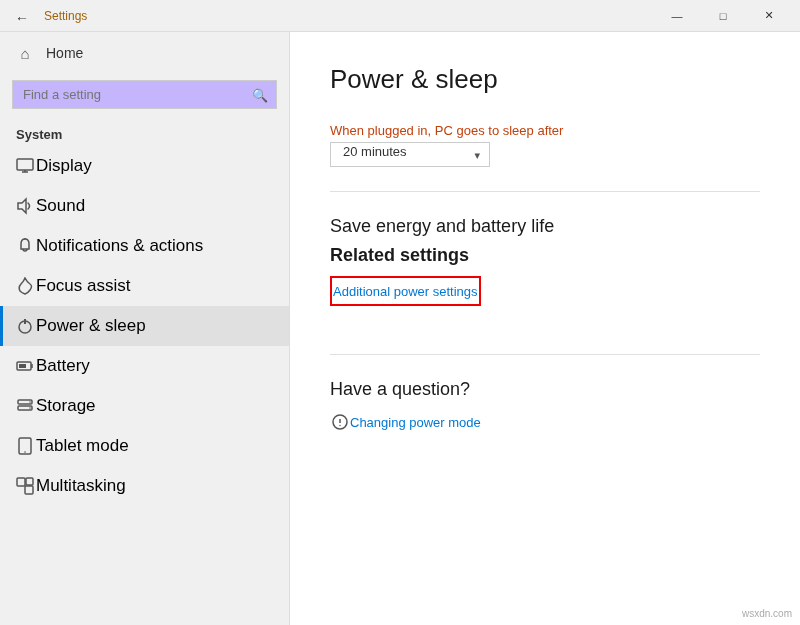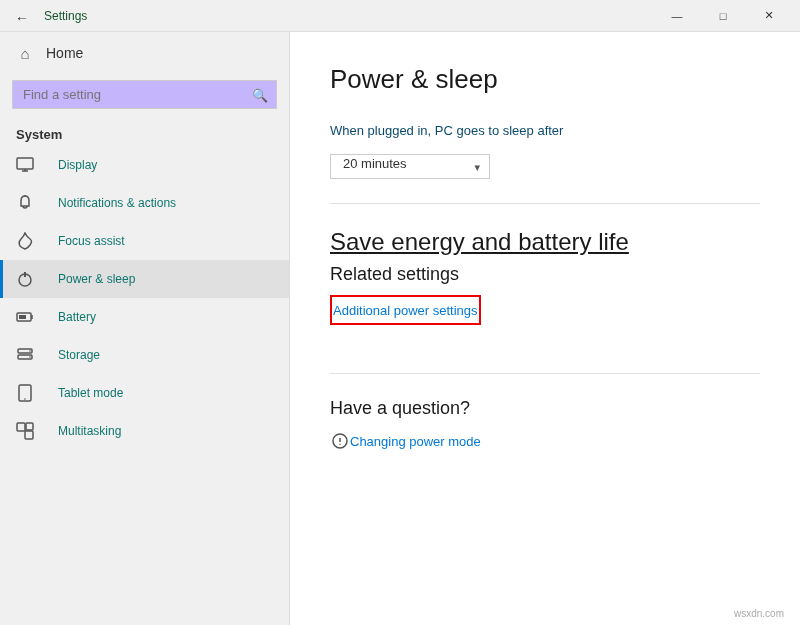--- a/index.html
+++ b/index.html
@@ -29,21 +29,21 @@
       display: flex;
       align-items: center;
       justify-content: center;
       cursor: pointer;
       color: #333;
       font-size: 14px;
       margin-right: 8px;
     }
     .title-bar-title {
       font-size: 12px;
-      color: #14532d;
+      color: #a16207;
       flex: 1;
     }
     .title-bar-controls {
       display: flex;
       gap: 0;
     }
     .title-bar-btn {
       width: 46px;
       height: 32px;
       display: flex;
@@ -111,23 +111,23 @@
       font-size: 13px;
       font-weight: 600;
       color: #333;
     }
 
     .sidebar-item {
       display: flex;
       align-items: center;
       padding: 10px 16px;
       cursor: pointer;
-      font-size: 12px;
-      color: #0f766e;
-      gap: 24px;
+      font-size: 17px;
+      color: #000000;
+      gap: 2px;
     }
     .sidebar-item.active {
       background: #e0e0e0;
       border-left: 3px solid #0078d4;
       padding-left: 13px;
     }
 
     .sidebar-icon {
       width: 18px;
       height: 18px;
@@ -153,22 +153,22 @@
       color: #1a1a1a;
       margin-bottom: 28px;
     }
 
     .setting-row {
       margin-bottom: 24px;
     }
 
     .setting-label {
       font-size: 13px;
-      color: #0c4a6e;
-      margin-bottom: 16px;
+      color: #c2410c;
+      margin-bottom: 4px;
     }
 
     .select-wrapper {
       position: relative;
       display: inline-block;
     }
     .setting-select {
       appearance: none;
       background: white;
       border: 1px solid #ccc;
@@ -189,38 +189,37 @@
       font-size: 11px;
     }
 
     .section-divider {
       border: none;
       border-top: 1px solid #e0e0e0;
       margin: 24px 0;
     }
 
     .save-energy-title {
-      font-size: 24px;
+      font-size: 18px;
       font-weight: 400;
       color: #1a1a1a;
       margin-bottom: 8px;
-      text-decoration: underline;
     }
 
     .save-energy-desc {
       font-size: 13px;
       color: #555;
       line-height: 1.5;
       max-width: 440px;
       margin-bottom: 24px;
     }
 
     .related-settings-title {
       font-size: 18px;
-      font-weight: 400;
+      font-weight: 700;
       color: #1a1a1a;
       margin-bottom: 10px;
     }
 
     .additional-power-link-wrapper {
       display: inline-block;
       border: 2px solid #e00;
       padding: 4px 1px;
       margin-bottom: 24px;
     }
@@ -255,21 +254,21 @@
       align-items: center;
       justify-content: center;
       font-size: 16px;
       color: #555;
     }
 
     
     .watermark {
       position: fixed;
       bottom: 6px;
-      right: 16px;
+      right: 8px;
       font-size: 10px;
       color: #aaa;
       z-index: 100;
     }
   </style>
 </head>
 <body>
 
 <div class="title-bar">
   <div class="title-bar-back">←</div>
@@ -301,20 +300,29 @@
       <span class="sidebar-icon">
         <svg width="18" height="18" viewBox="0 0 18 18" fill="none" stroke="#555" stroke-width="1.5">
           <rect x="1" y="2" width="16" height="11" rx="1"></rect>
           <line x1="6" y1="15" x2="12" y2="15"></line>
           <line x1="9" y1="13" x2="9" y2="15"></line>
         </svg>
       </span>
       <span>Display</span>
     </div>
 
+    <div class="sidebar-item">
+      <span class="sidebar-icon">
+        <svg width="18" height="18" viewBox="0 0 18 18" fill="none" stroke="#555" stroke-width="1.5">
+          <polygon points="2,6 6,6 10,2 10,16 6,12 2,12"></polygon>
+          <path d="M12,6 Q15,9 12,12" stroke-linecap="round"></path>
+        </svg>
+      </span>
+      <span>Sound</span>
+    </div>
 
     <div class="sidebar-item">
       <span class="sidebar-icon">
         <svg width="18" height="18" viewBox="0 0 18 18" fill="none" stroke="#555" stroke-width="1.5">
           <path d="M9,2 Q13,2 13,7 L13,12 L5,12 L5,7 Q5,2 9,2"></path>
           <line x1="9" y1="1" x2="9" y2="2.5"></line>
           <path d="M7,12 Q7,14 9,14 Q11,14 11,12"></path>
         </svg>
       </span>
       <span>Notifications &amp; actions</span>

